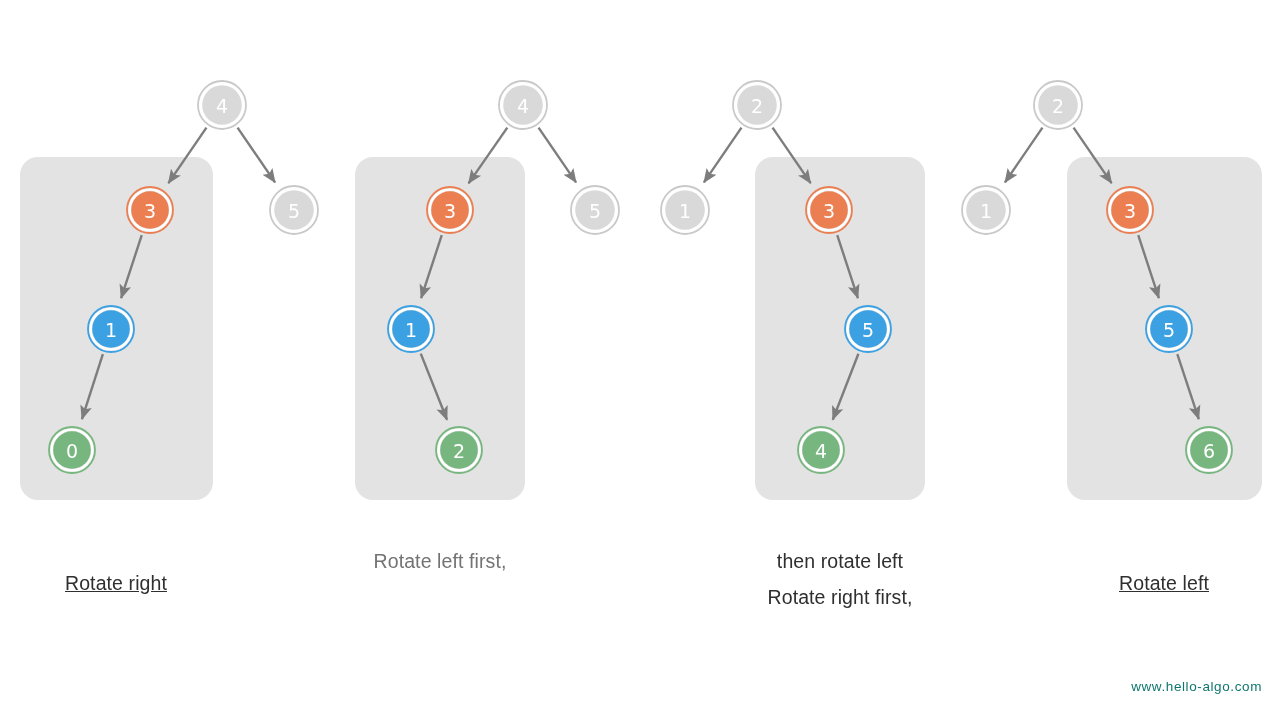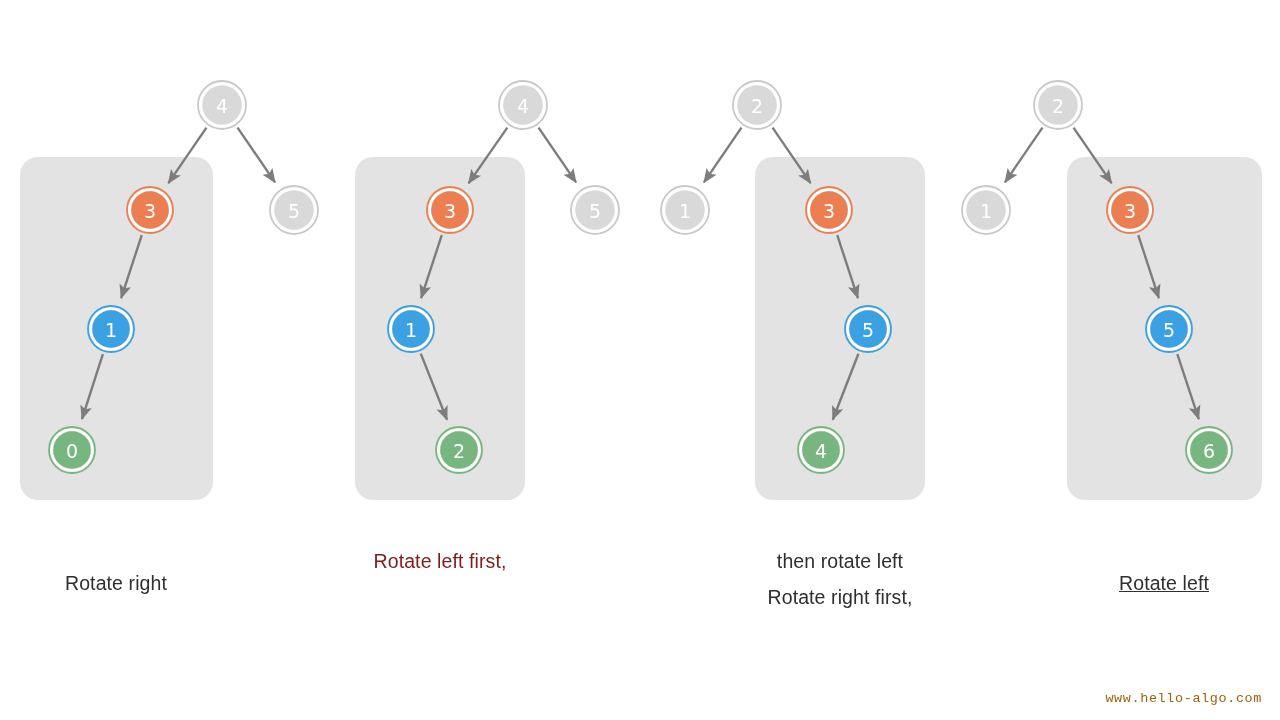--- a/index.html
+++ b/index.html
@@ -31,25 +31,25 @@
     color: #2f2f2f;
     font-size: 19.5px;
     line-height: 36px;
     font-family: "Liberation Sans", sans-serif;
     white-space: pre;
     letter-spacing: 0.1px;
   }
   .watermark {
     position: absolute;
     right: 18px;
-    bottom: 14px;
-    color: #a16207;
+    bottom: 26px;
+    color: #0f766e;
     font-size: 13.5px;
     letter-spacing: 0.6px;
-    font-family: Liberation Mono, monospace;
+    font-family: Liberation Sans, sans-serif;
   }
   .node-label {
     font-family: "DejaVu Sans", sans-serif;
     font-size: 19px;
     fill: #ffffff;
     text-anchor: middle;
     dominant-baseline: central;
   }
 </style>
 </head>
@@ -205,21 +205,21 @@
         <g>
           <circle cx="1209" cy="450" r="23" fill="none" stroke="#77b77f" stroke-width="1.8"></circle>
           <circle cx="1209" cy="450" r="20.4" fill="none" stroke="#ffffff" stroke-width="2.4"></circle>
           <circle cx="1209" cy="450" r="18.8" fill="#77b77f"></circle>
           <text x="1209" y="450.5" class="node-label" fill="#ffffff">6</text>
         </g>
       </g>
   </svg>
 
   <div id="captions">
-      <div class="panel-caption" style="left: 16px; top: 565px; width: 200px; color: rgb(47, 47, 47);"><div>Rotate right</div></div>
-      <div class="panel-caption" style="left: 340px; top: 543px; width: 200px; color: #7f1d1d;"><div>Rotate left first,</div></div>
+      <div class="panel-caption" style="left: 16px; top: 565px; width: 200px; color: rgb(47, 47, 47); text-decoration: underline;"><div>Rotate right</div></div>
+      <div class="panel-caption" style="left: 340px; top: 543px; width: 200px; color: #737373;"><div>Rotate left first,</div></div>
       <div class="panel-caption" style="left: 740px; top: 543px; width: 200px; color: rgb(47, 47, 47);"><div>then rotate left</div><div>Rotate right first,</div></div>
       <div class="panel-caption" style="left: 1064px; top: 565px; width: 200px; color: rgb(47, 47, 47); text-decoration: underline;"><div>Rotate left</div></div>
     </div>
 
   <div class="watermark">www.hello-algo.com</div>
 
 </div>
 
 </body></html>

